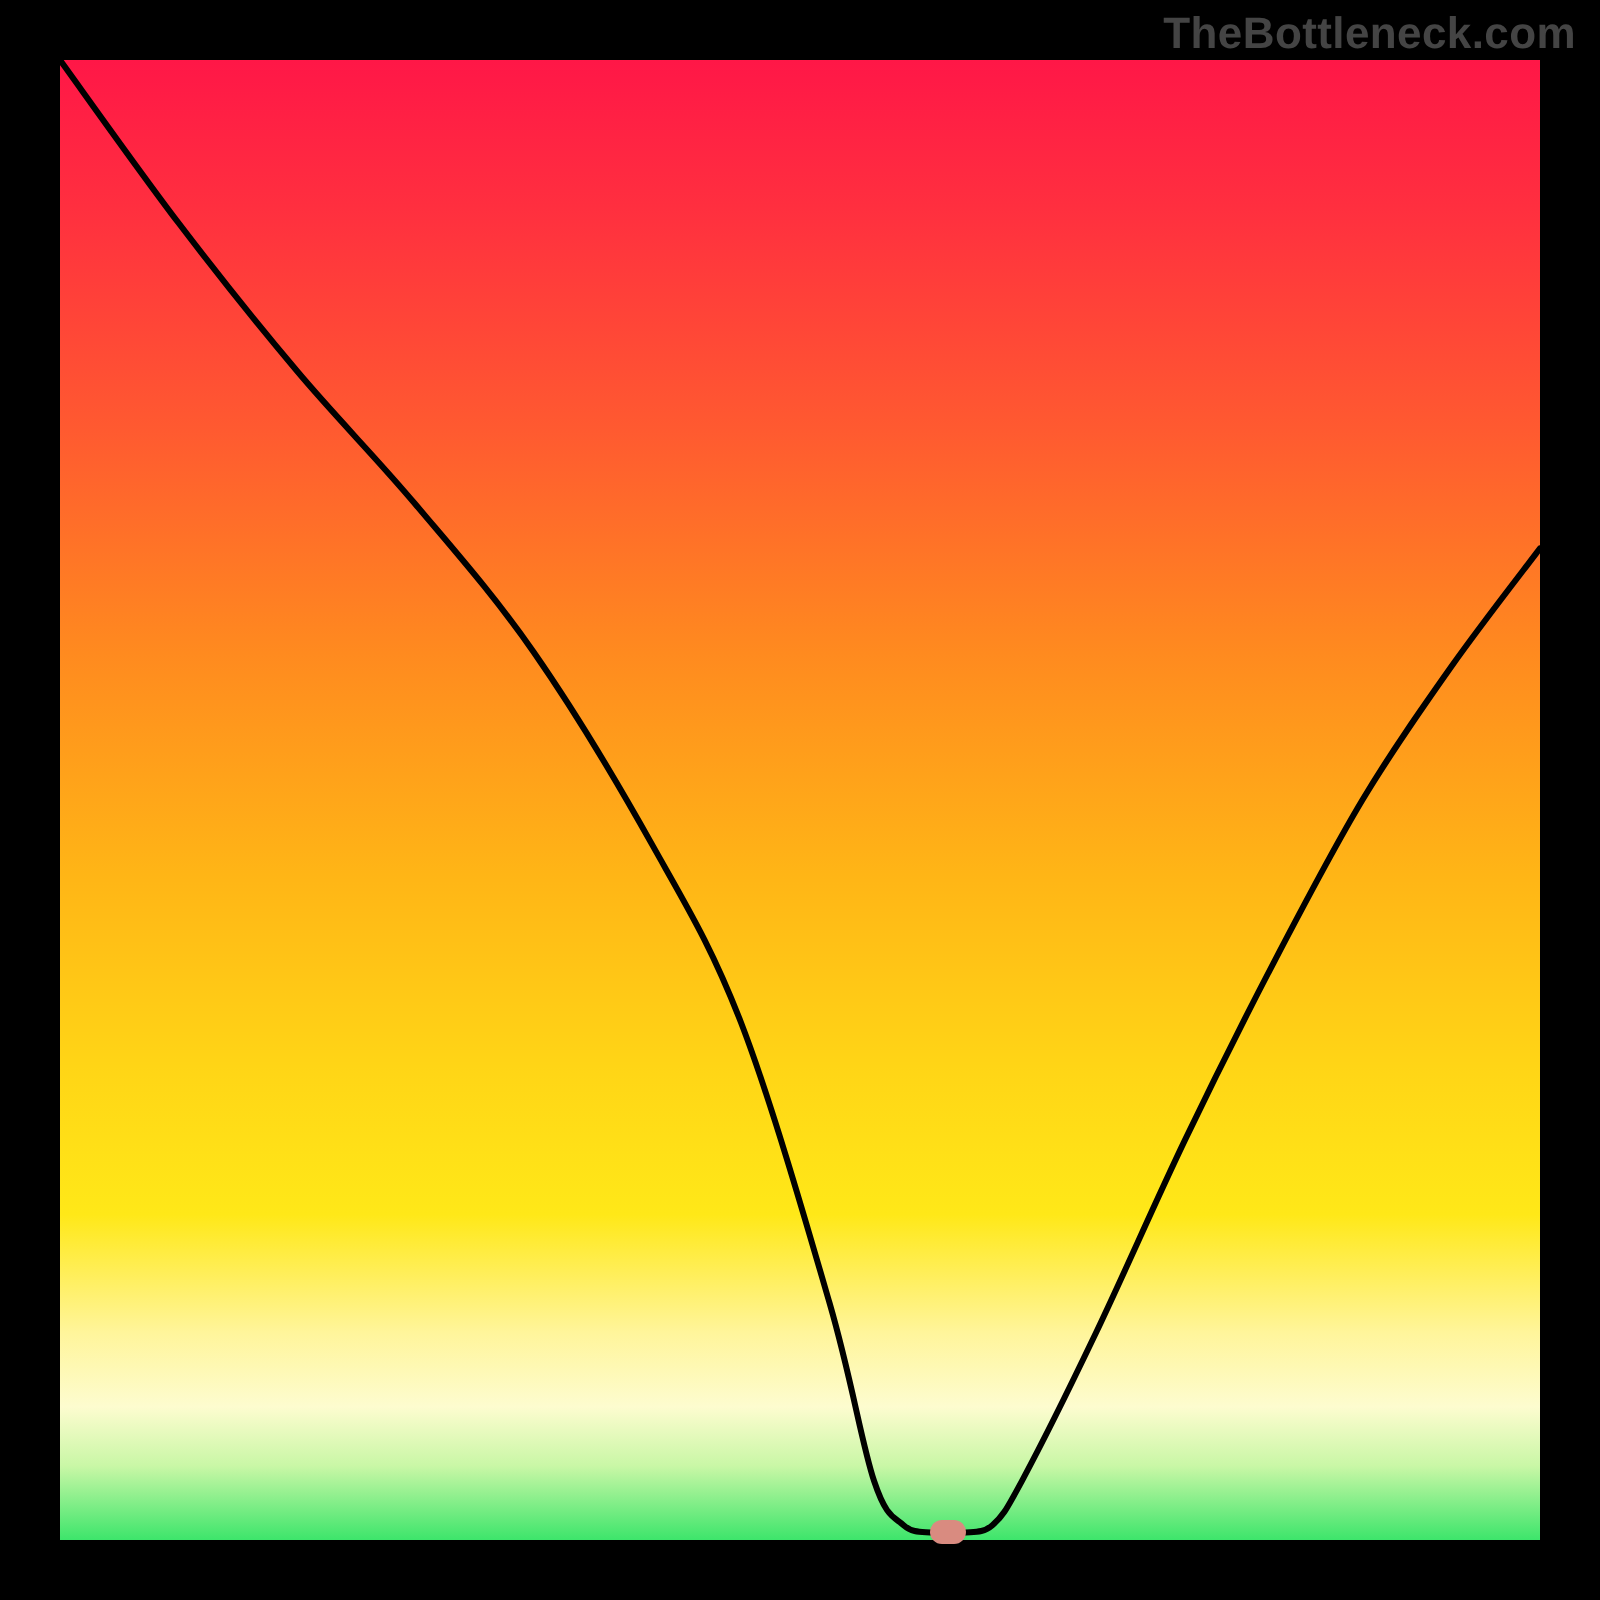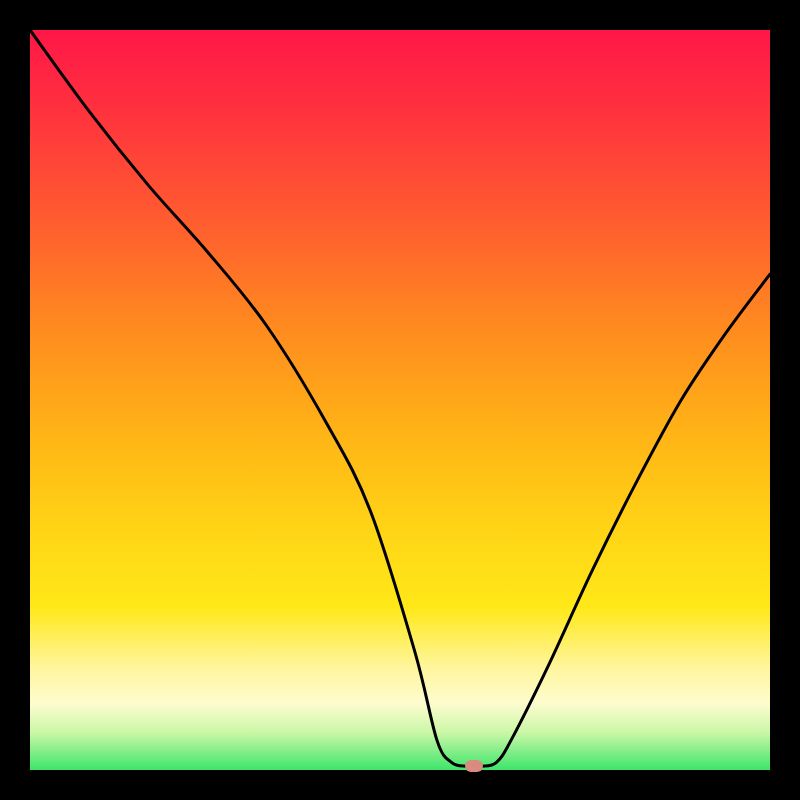--- a/index.html
+++ b/index.html
@@ -63,20 +63,21 @@
     height: 12px;
     border-radius: 6px;
     background: #d98b80;
     transform: translate(-50%, -50%);
   }
 </style>
 </head>
 <body>
 
 <div class="frame">
+  <div class="watermark">TheBottleneck.com</div>
 
   <div class="plot-area">
     <svg class="curve" viewBox="0 0 740 740" preserveAspectRatio="none">
       <path fill="none" stroke="#000" stroke-width="3" stroke-linejoin="round" stroke-linecap="round" d="M 0 0 C 9.866666666666667 13.566666666666663, 39.46666666666667 55.499999999999986, 59.2 81.39999999999998 C 78.93333333333334 107.29999999999997, 98.66666666666667 131.96666666666664, 118.4 155.39999999999998 C 138.13333333333333 178.83333333333331, 157.86666666666667 198.56666666666666, 177.6 222 C 197.33333333333331 245.43333333333334, 217.06666666666666 267.6333333333333, 236.8 296 C 256.53333333333336 324.3666666666667, 278.73333333333335 361.36666666666673, 296 392.20000000000005 C 313.26666666666665 423.03333333333336, 325.6 442.76666666666665, 340.40000000000003 481 C 355.20000000000005 519.2333333333333, 373.7 583.3666666666667, 384.8 621.6 C 395.90000000000003 659.8333333333334, 400.83333333333337 691.9, 407.00000000000006 710.4 C 413.16666666666674 728.9, 416.8666666666666 728.2833333333333, 421.79999999999995 732.6 C 426.7333333333333 736.9166666666667, 431.66666666666663 735.6833333333333, 436.59999999999997 736.3 C 441.5333333333333 736.9166666666666, 446.46666666666664 736.9166666666666, 451.4 736.3 C 456.3333333333333 735.6833333333333, 461.26666666666665 736.9166666666667, 466.2 732.6 C 471.1333333333333 728.2833333333333, 472.3666666666667 726.4333333333333, 481 710.4 C 489.6333333333333 694.3666666666667, 504.43333333333334 664.7666666666667, 518 636.4 C 531.5666666666666 608.0333333333333, 547.6 571.0333333333334, 562.4 540.2 C 577.1999999999999 509.36666666666673, 592 479.76666666666665, 606.8 451.4 C 621.5999999999999 423.0333333333333, 636.4000000000001 394.66666666666663, 651.2 370 C 666 345.33333333333337, 680.8 324.3666666666667, 695.5999999999999 303.40000000000003 C 710.3999999999999 282.4333333333334, 732.6 254.06666666666666, 740 244.2"></path>
     </svg>
     <div class="marker" style="left: 444px; top: 736.3px;"></div>
   </div>
 </div>
 
 </body></html>

